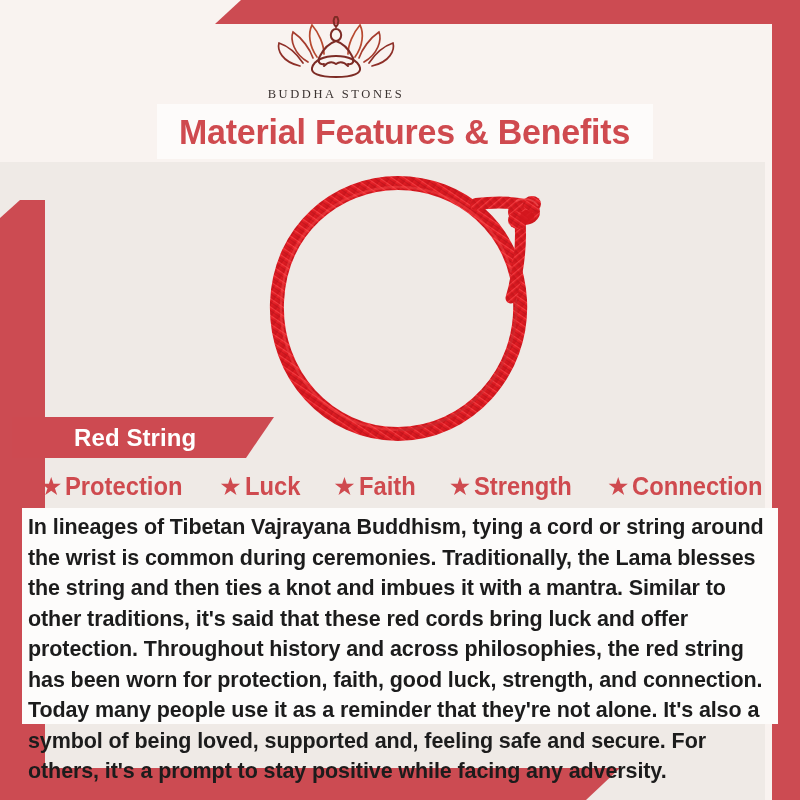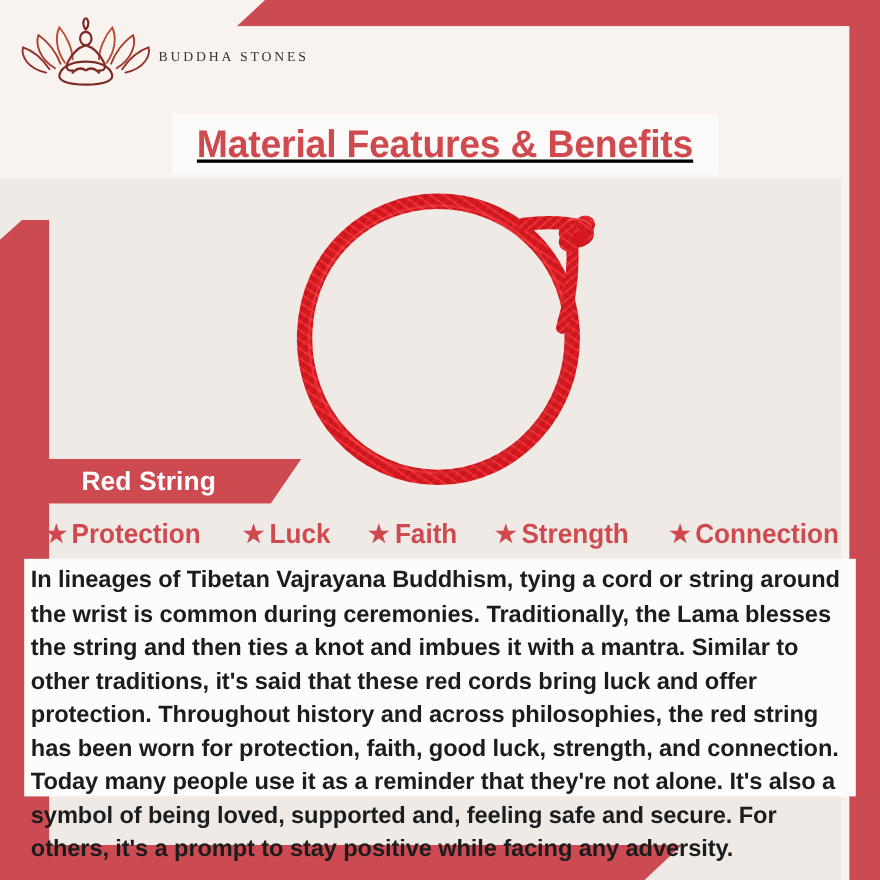--- a/index.html
+++ b/index.html
@@ -50,37 +50,37 @@
   }
   .bottom-band {
     position:absolute;
     left:0; bottom:0; width:620px; height:32px;
     background:#cc4b52;
     clip-path: polygon(0 0, 100% 0, calc(100% - 34px) 100%, 0 100%);
   }
   
   .logo-wrap {
     position:absolute; left:0; top:16px; width:672px;
-    display:flex; flex-direction:row; align-items:center;padding-left:12px;
+    display:flex; flex-direction:column; align-items:center;
   }
   .logo-mark { width:132px; height:66px; display:block; }
   .logo-word {
     margin-top:5px;
     font-family:"Liberation Serif", serif;
     font-size:12.5px;
     letter-spacing:2.6px;
     color:#3a3230;
     font-weight:400;
   }
   
   .title-band {
     position:absolute;
     left:157px; top:104px; width:496px; height:55px;
     background:#fdfbfa;
-    display:flex; align-items:center; justify-content:center;text-decoration:underline;
+    display:flex; align-items:center; justify-content:center;
   }
   .title-text {
     font-family:"Liberation Sans Narrow","Liberation Sans",sans-serif;
     font-weight:bold;
     font-size:35px;
     color:#cf4a4f;
     letter-spacing:-0.2px;
     transform:scaleX(0.97);
     white-space:nowrap;
   }

